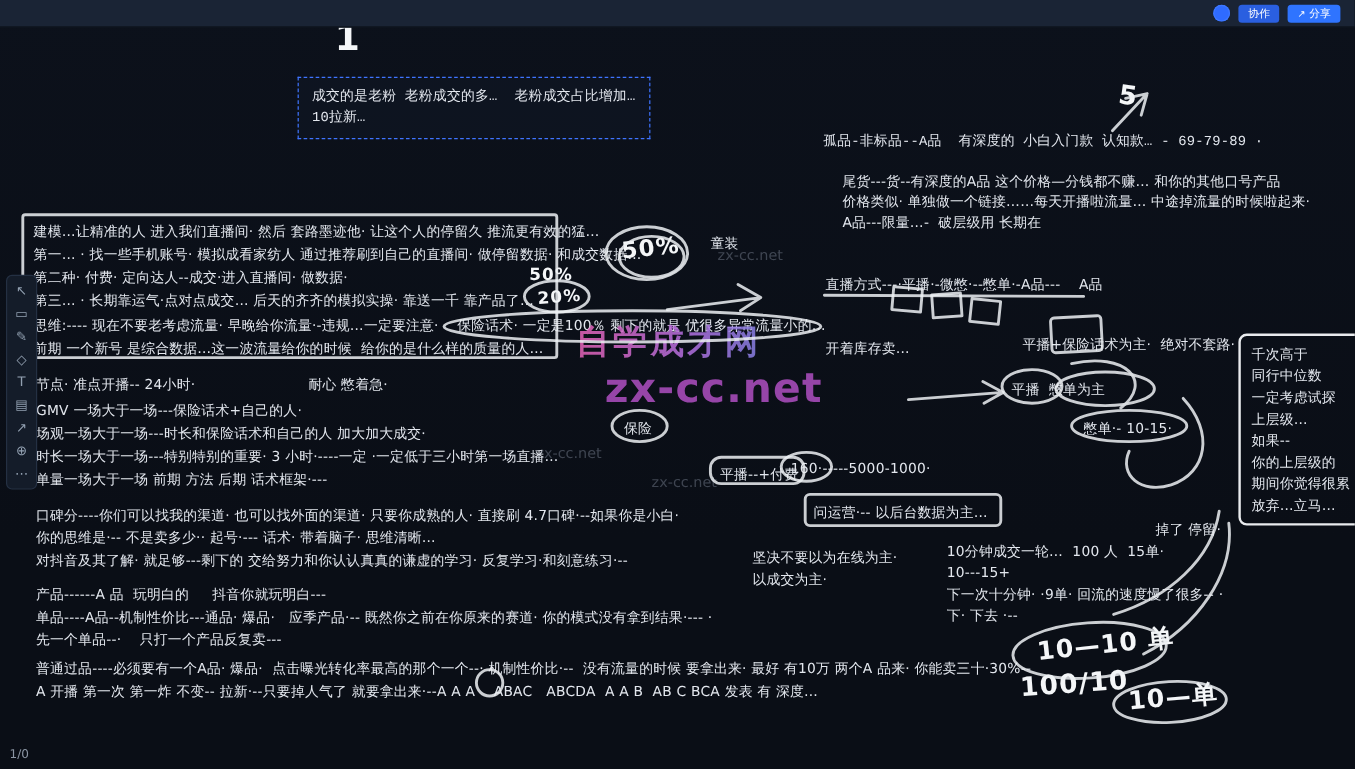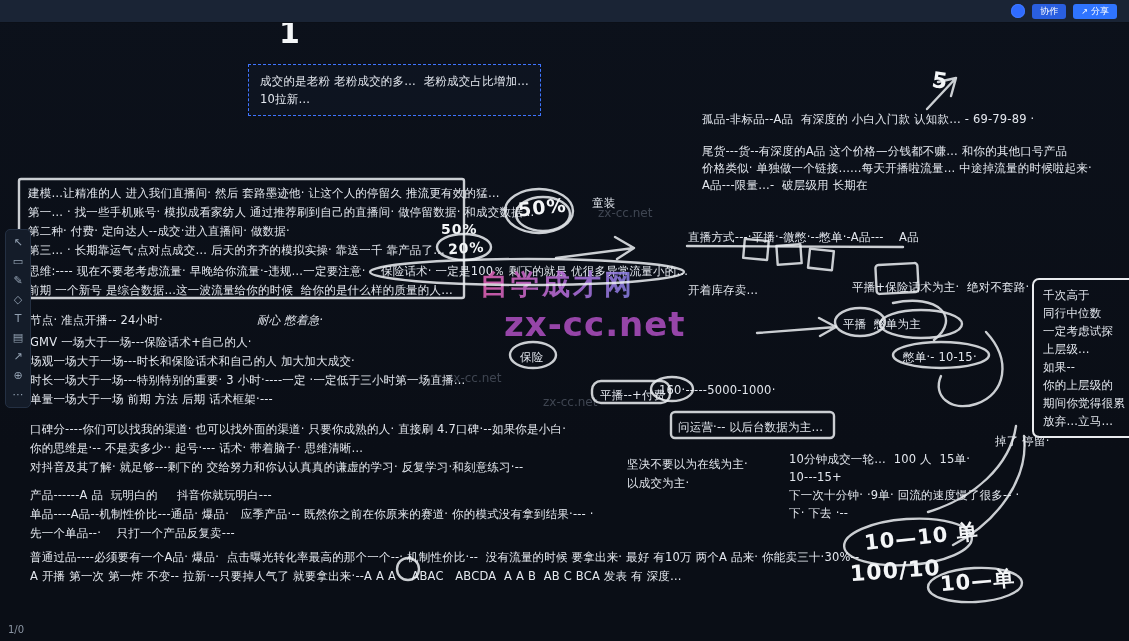--- a/index.html
+++ b/index.html
@@ -21,21 +21,21 @@
     flex-direction:column;align-items:center;gap:2px;z-index:40;}
   .tool{width:18px;height:17px;color:#92a0b1;font-size:11px;line-height:17px;
     text-align:center;border-radius:3px;}
   
   .zoom{position:absolute;left:8px;bottom:6px;color:#8b95a3;font-size:10px;z-index:40;}
   
   #canvas{position:absolute;inset:0;}
   .ct{position:absolute;color:#e3e7ee;font-size:11.5px;line-height:18px;
     white-space:pre;letter-spacing:.2px;z-index:10;}
   .hw{font-weight:700;color:#f4f6f8;letter-spacing:1px;}
-  .note{border:1.5px dashed #3f74ff;padding:7px 11px;background:rgba(20,30,50,.25);}
+  .note{border:1.5px dashed #3f74ff;padding:7px 11px;background:rgba(20,30,50,.25);font-family:Liberation Mono, monospace;}
   .panel{border:2px solid #e9ebee;border-radius:7px;padding:6px 9px;line-height:18px;}
   
   .wm-tile{position:absolute;color:#7d8696;opacity:.45;font-size:12px;z-index:4;}
   .wm-main{position:absolute;left:462px;top:266px;z-index:12;pointer-events:none;}
   .wm-title{font-size:28px;font-weight:700;letter-spacing:3px;
     background:linear-gradient(90deg,#e763b8,#b46fe0 45%,#5f8fe8);
     -webkit-background-clip:text;background-clip:text;color:transparent;opacity:.85;margin-left:18px;}
   .wm-url{font-size:34px;font-weight:700;color:#b953cd;opacity:.8;margin:0 0 0 42px;letter-spacing:1px;}
   
   svg.strokes{position:absolute;inset:0;z-index:20;pointer-events:none;}
@@ -45,35 +45,35 @@
 </head>
 <body>
 
 <div id="stage">
 
   <div id="canvas">
       <div class="ct hw" style="left: 279px; top: 24px; font-size: 30px;">1</div>
       <div class="ct note" style="left: 248px; top: 64px;">成交的是老粉 老粉成交的多…  老粉成交占比增加…
 10拉新…</div>
       <div class="ct" style="left: 592px; top: 162px; margin-top: 32px;">童装</div>
-      <div class="ct" style="left: 702px; top: 110px;">孤品-非标品--A品  有深度的 小白入门款 认知款… - 69-79-89 ·</div>
+      <div class="ct" style="left: 686px; top: 110px; font-family: Liberation Mono, monospace;">孤品-非标品--A品  有深度的 小白入门款 认知款… - 69-79-89 ·</div>
       <div class="ct" style="left: 28px; top: 184px; line-height: 19px;">建模…让精准的人 进入我们直播间· 然后 套路墨迹他· 让这个人的停留久 推流更有效的猛…
 第一… · 找一些手机账号· 模拟成看家纺人 通过推荐刷到自己的直播间· 做停留数据· 和成交数据…
 第二种· 付费· 定向达人--成交·进入直播间· 做数据·
 第三… · 长期靠运气·点对点成交… 后天的齐齐的模拟实操· 靠送一千 靠产品了…</div>
       <div class="ct" style="left: 702px; top: 143px; line-height: 17px;">尾货---货--有深度的A品 这个价格—分钱都不赚… 和你的其他口号产品
 价格类似· 单独做一个链接……每天开播啦流量… 中途掉流量的时候啦起来·
 A品---限量…-  破层级用 长期在</div>
       <div class="ct" style="left: 28px; top: 262px; line-height: 19px;">思维:---- 现在不要老考虑流量· 早晚给你流量·-违规…一定要注意·    保险话术· 一定是100％ 剩下的就是 优很多异常流量小的…
 前期 一个新号 是综合数据…这一波流量给你的时候  给你的是什么样的质量的人…</div>
       <div class="ct hw" style="left: 518px; top: 198px; font-size: 19px; transform: rotate(-6deg);">50%</div>
       <div class="ct hw" style="left: 441px; top: 220px; font-size: 14px;">50%</div>
       <div class="ct hw" style="left: 448px; top: 239px; font-size: 14px; transform: rotate(-4deg);">20%</div>
       <div class="ct" style="left: 30px; top: 311px;">节点· 准点开播-- 24小时·</div>
-      <div class="ct" style="left: 257px; top: 311px; font-style: italic;">耐心 憋着急·</div>
+      <div class="ct" style="left: 257px; top: 311px;">耐心 憋着急·</div>
       <div class="ct" style="left: 30px; top: 333px; line-height: 19px;">GMV 一场大于一场---保险话术+自己的人·
 场观一场大于一场---时长和保险话术和自己的人 加大加大成交·
 时长一场大于一场---特别特别的重要· 3 小时·----一定 ·一定低于三小时第一场直播…
 单量一场大于一场 前期 方法 后期 话术框架·---</div>
       <div class="ct" style="left: 520px; top: 348px;">保险</div>
       <div class="ct" style="left: 30px; top: 420px; line-height: 19px;">口碑分----你们可以找我的渠道· 也可以找外面的渠道· 只要你成熟的人· 直接刷 4.7口碑·--如果你是小白·
 你的思维是·-- 不是卖多少·· 起号·--- 话术· 带着脑子· 思维清晰…
 对抖音及其了解· 就足够---剩下的 交给努力和你认认真真的谦虚的学习· 反复学习·和刻意练习·--</div>
       <div class="ct" style="left: 30px; top: 486px; line-height: 19px;">产品------A 品  玩明白的     抖音你就玩明白---
 单品----A品--机制性价比---通品· 爆品·   应季产品·-- 既然你之前在你原来的赛道· 你的模式没有拿到结果·--- ·
@@ -95,21 +95,21 @@
 如果--
 你的上层级的
 期间你觉得很累
 放弃…立马…</div>
       <div class="ct" style="left: 627px; top: 455px; line-height: 19px;">坚决不要以为在线为主·
 以成交为主·</div>
       <div class="ct" style="left: 789px; top: 450px; line-height: 18px;">10分钟成交一轮…  100 人  15单·
 10---15+
 下一次十分钟· ·9单· 回流的速度慢了很多-- ·
 下· 下去 ·--</div>
-      <div class="ct" style="left: 963px; top: 432px; margin-left: 32px;">掉了 停留·</div>
+      <div class="ct" style="left: 963px; top: 432px;">掉了 停留·</div>
       <div class="ct hw" style="left: 932px; top: 72px; font-size: 22px; transform: rotate(8deg);">5</div>
       <div class="ct hw" style="left: 864px; top: 528px; font-size: 21px; transform: rotate(-6deg);">10—10 单</div>
       <div class="ct hw" style="left: 850px; top: 562px; font-size: 22px; transform: rotate(-4deg);">100/10</div>
       <div class="ct hw" style="left: 940px; top: 572px; font-size: 21px; transform: rotate(-5deg);">10—单</div>
     </div>
 
   <svg class="strokes" viewBox="0 0 1129 641">
     <g>
         <rect x="19" y="179" width="445" height="119" rx="2"></rect>
       </g>

